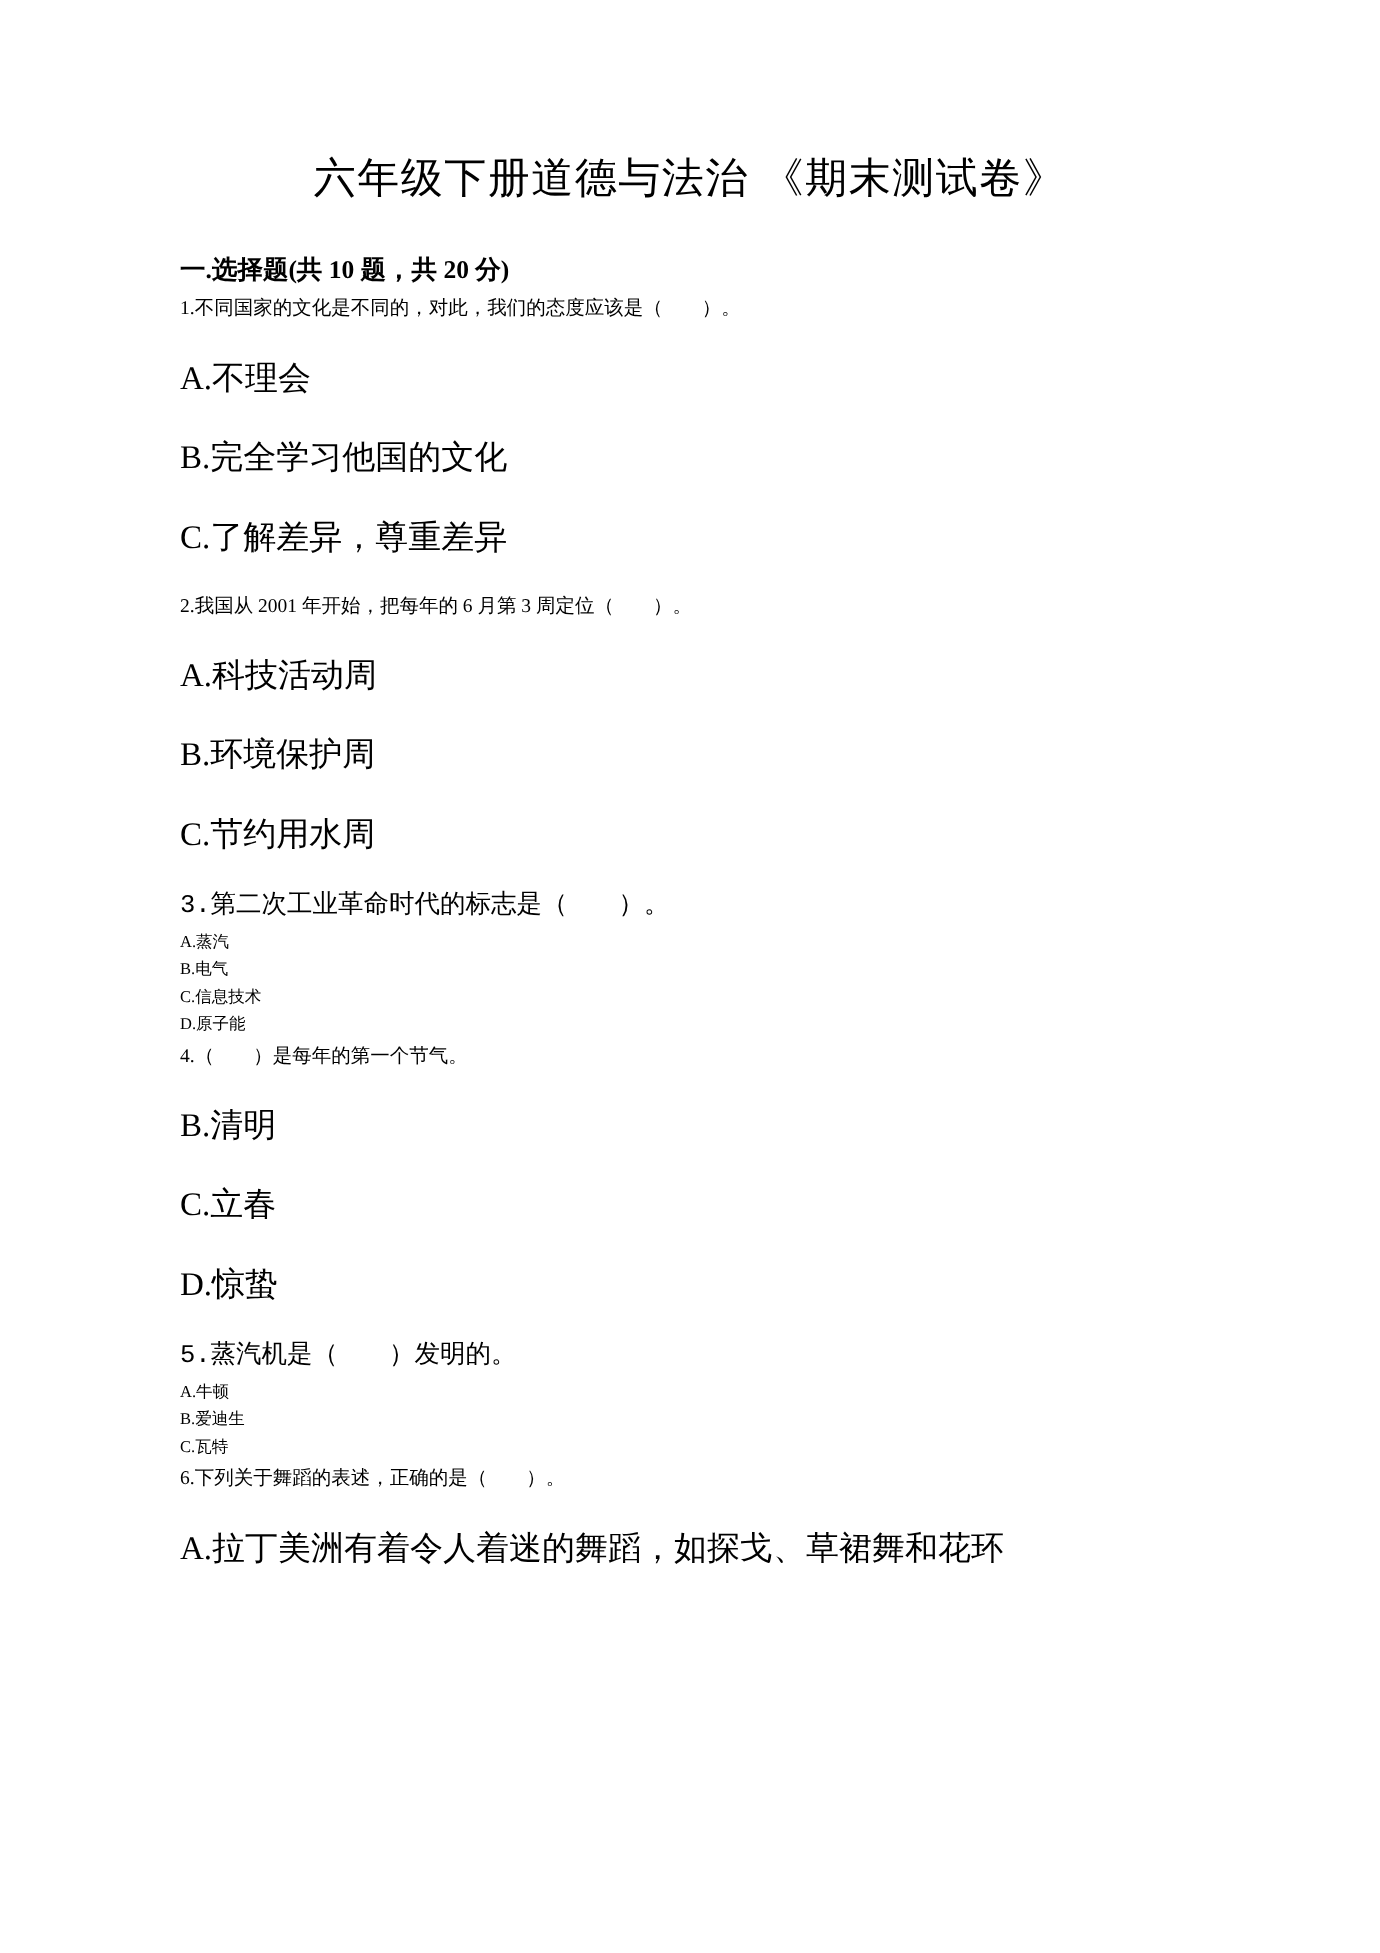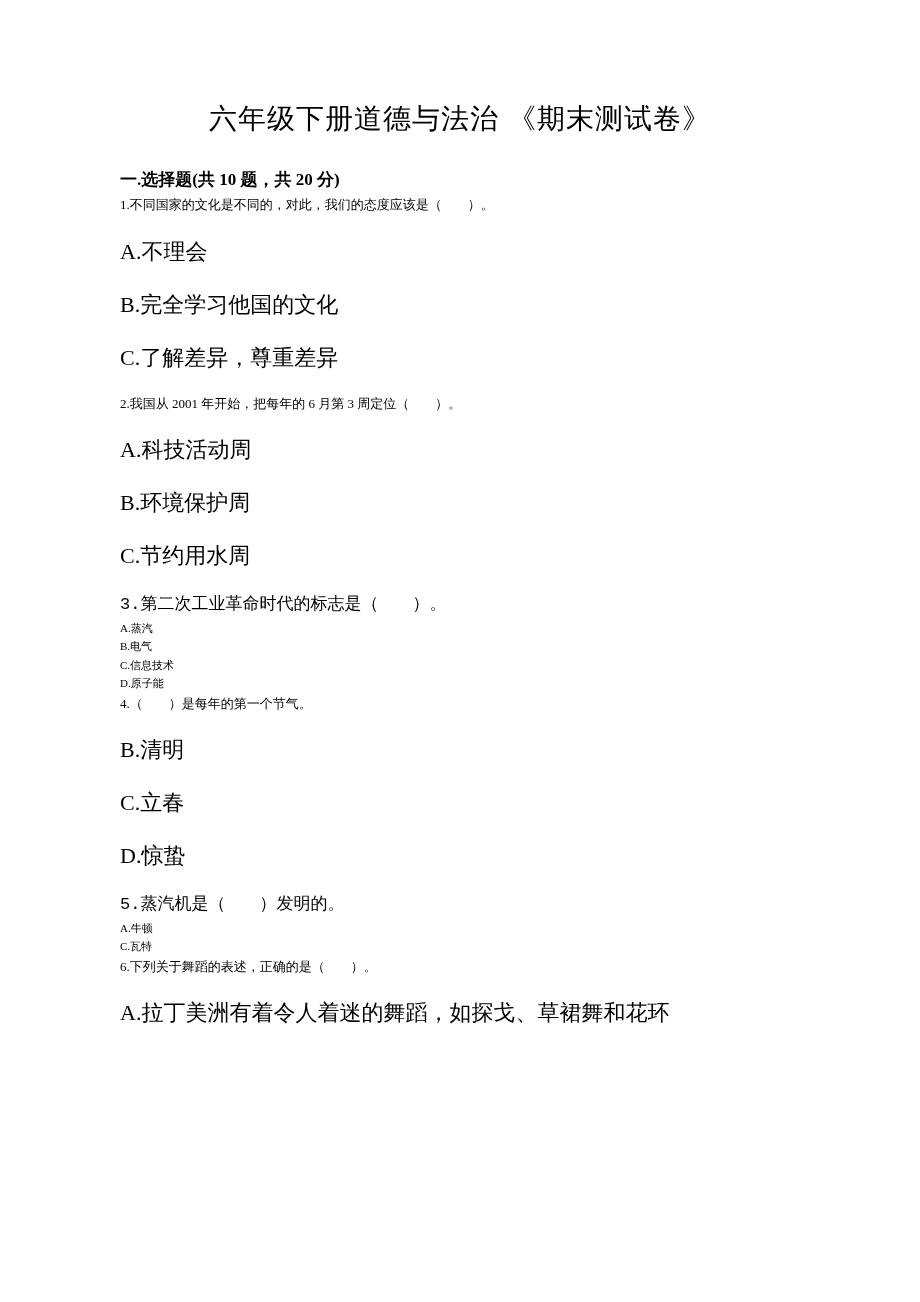--- a/index.html
+++ b/index.html
@@ -72,17 +72,18 @@
   <div class="option-tight">C.信息技术</div>
   <div class="option-tight">D.原子能</div>
 
   <div class="question">4.（　　）是每年的第一个节气。</div>
   <div class="option">B.清明</div>
   <div class="option">C.立春</div>
   <div class="option">D.惊蛰</div>
 
   <div class="question-tight">5.蒸汽机是（　　）发明的。</div>
   <div class="option-tight">A.牛顿</div>
+  <div class="option-tight">B.爱迪生</div>
   <div class="option-tight">C.瓦特</div>
 
   <div class="question">6.下列关于舞蹈的表述，正确的是（　　）。</div>
   <div class="option">A.拉丁美洲有着令人着迷的舞蹈，如探戈、草裙舞和花环</div>
 </div>
 
 </body></html>

